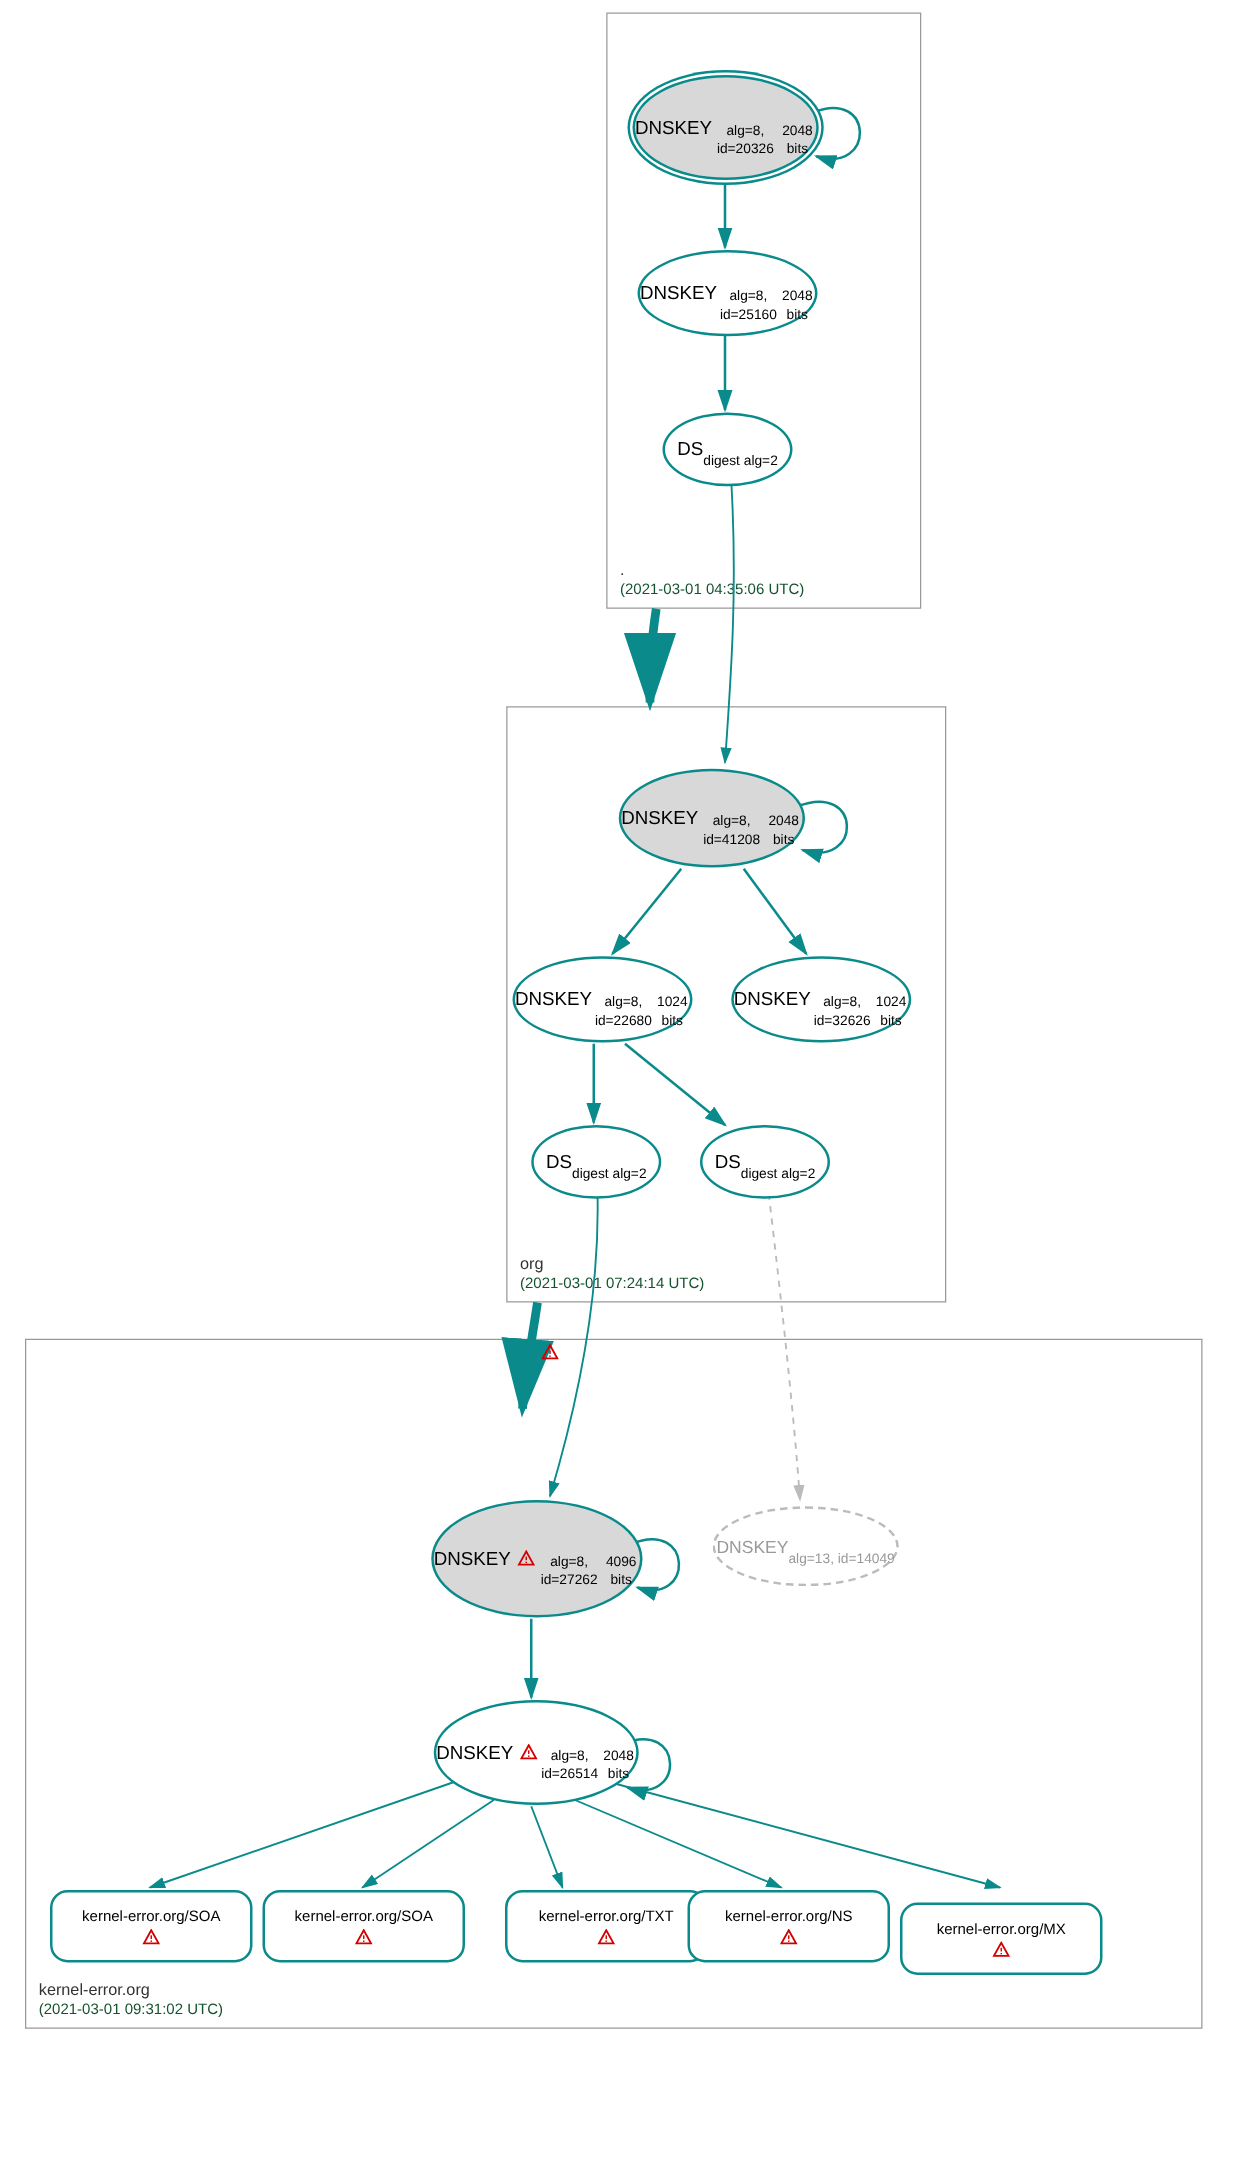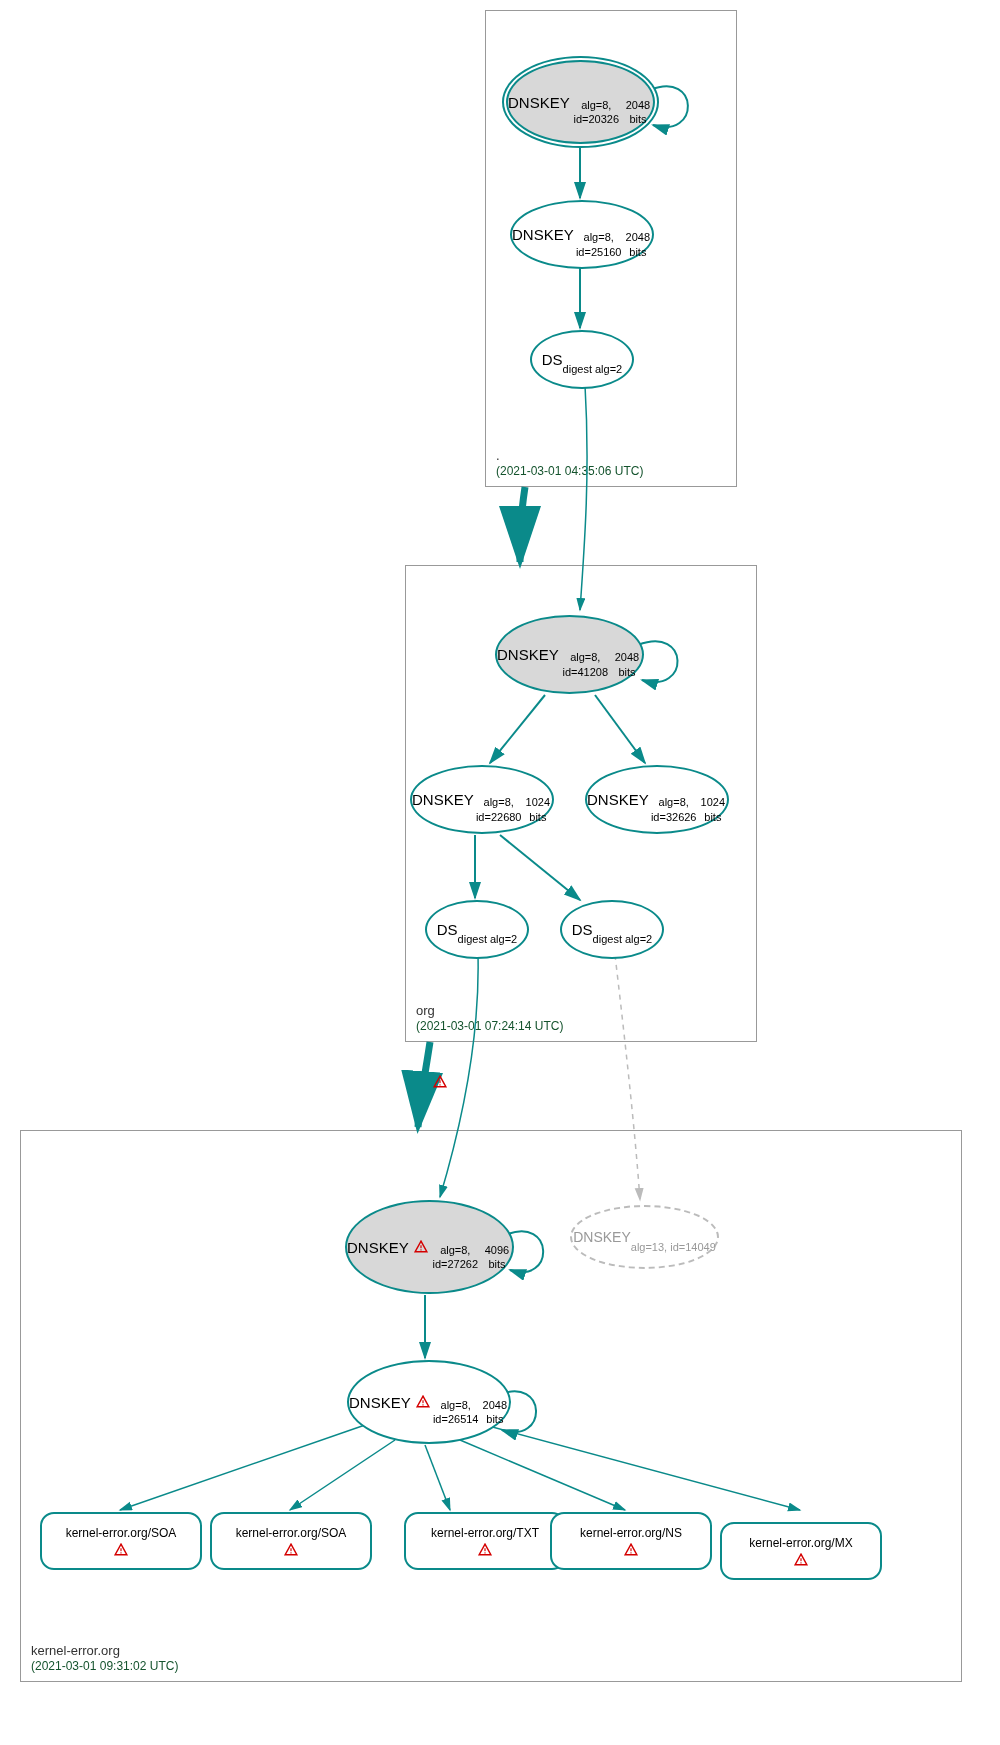--- a/index.html
+++ b/index.html
@@ -104,21 +104,21 @@
   </div>
 </div>
 
 <div class="zone" style="left:405px; top:565px; width:350px; height:475px;">
   <div class="zone-label">
     <span>org</span><br>
     <span class="zone-timestamp">(2021-03-01 07:24:14 UTC)</span>
   </div>
 </div>
 
-<div class="zone" style="left:20px; top:1130px; width:940px; height:550px;">
+<div class="zone" style="left:20px; top:1071px; width:940px; height:550px;">
   <div class="zone-label">
     <span>kernel-error.org</span><br>
     <span class="zone-timestamp">(2021-03-01 09:31:02 UTC)</span>
   </div>
 </div>
 
 <svg class="edges" width="1000" height="1745">
   <defs>
     <marker id="arrow" markerWidth="10" markerHeight="10" refX="8" refY="3" orient="auto" markerUnits="strokeWidth">
       <path d="M0,0 L0,6 L9,3 z" fill="#0a8a8a"></path>

